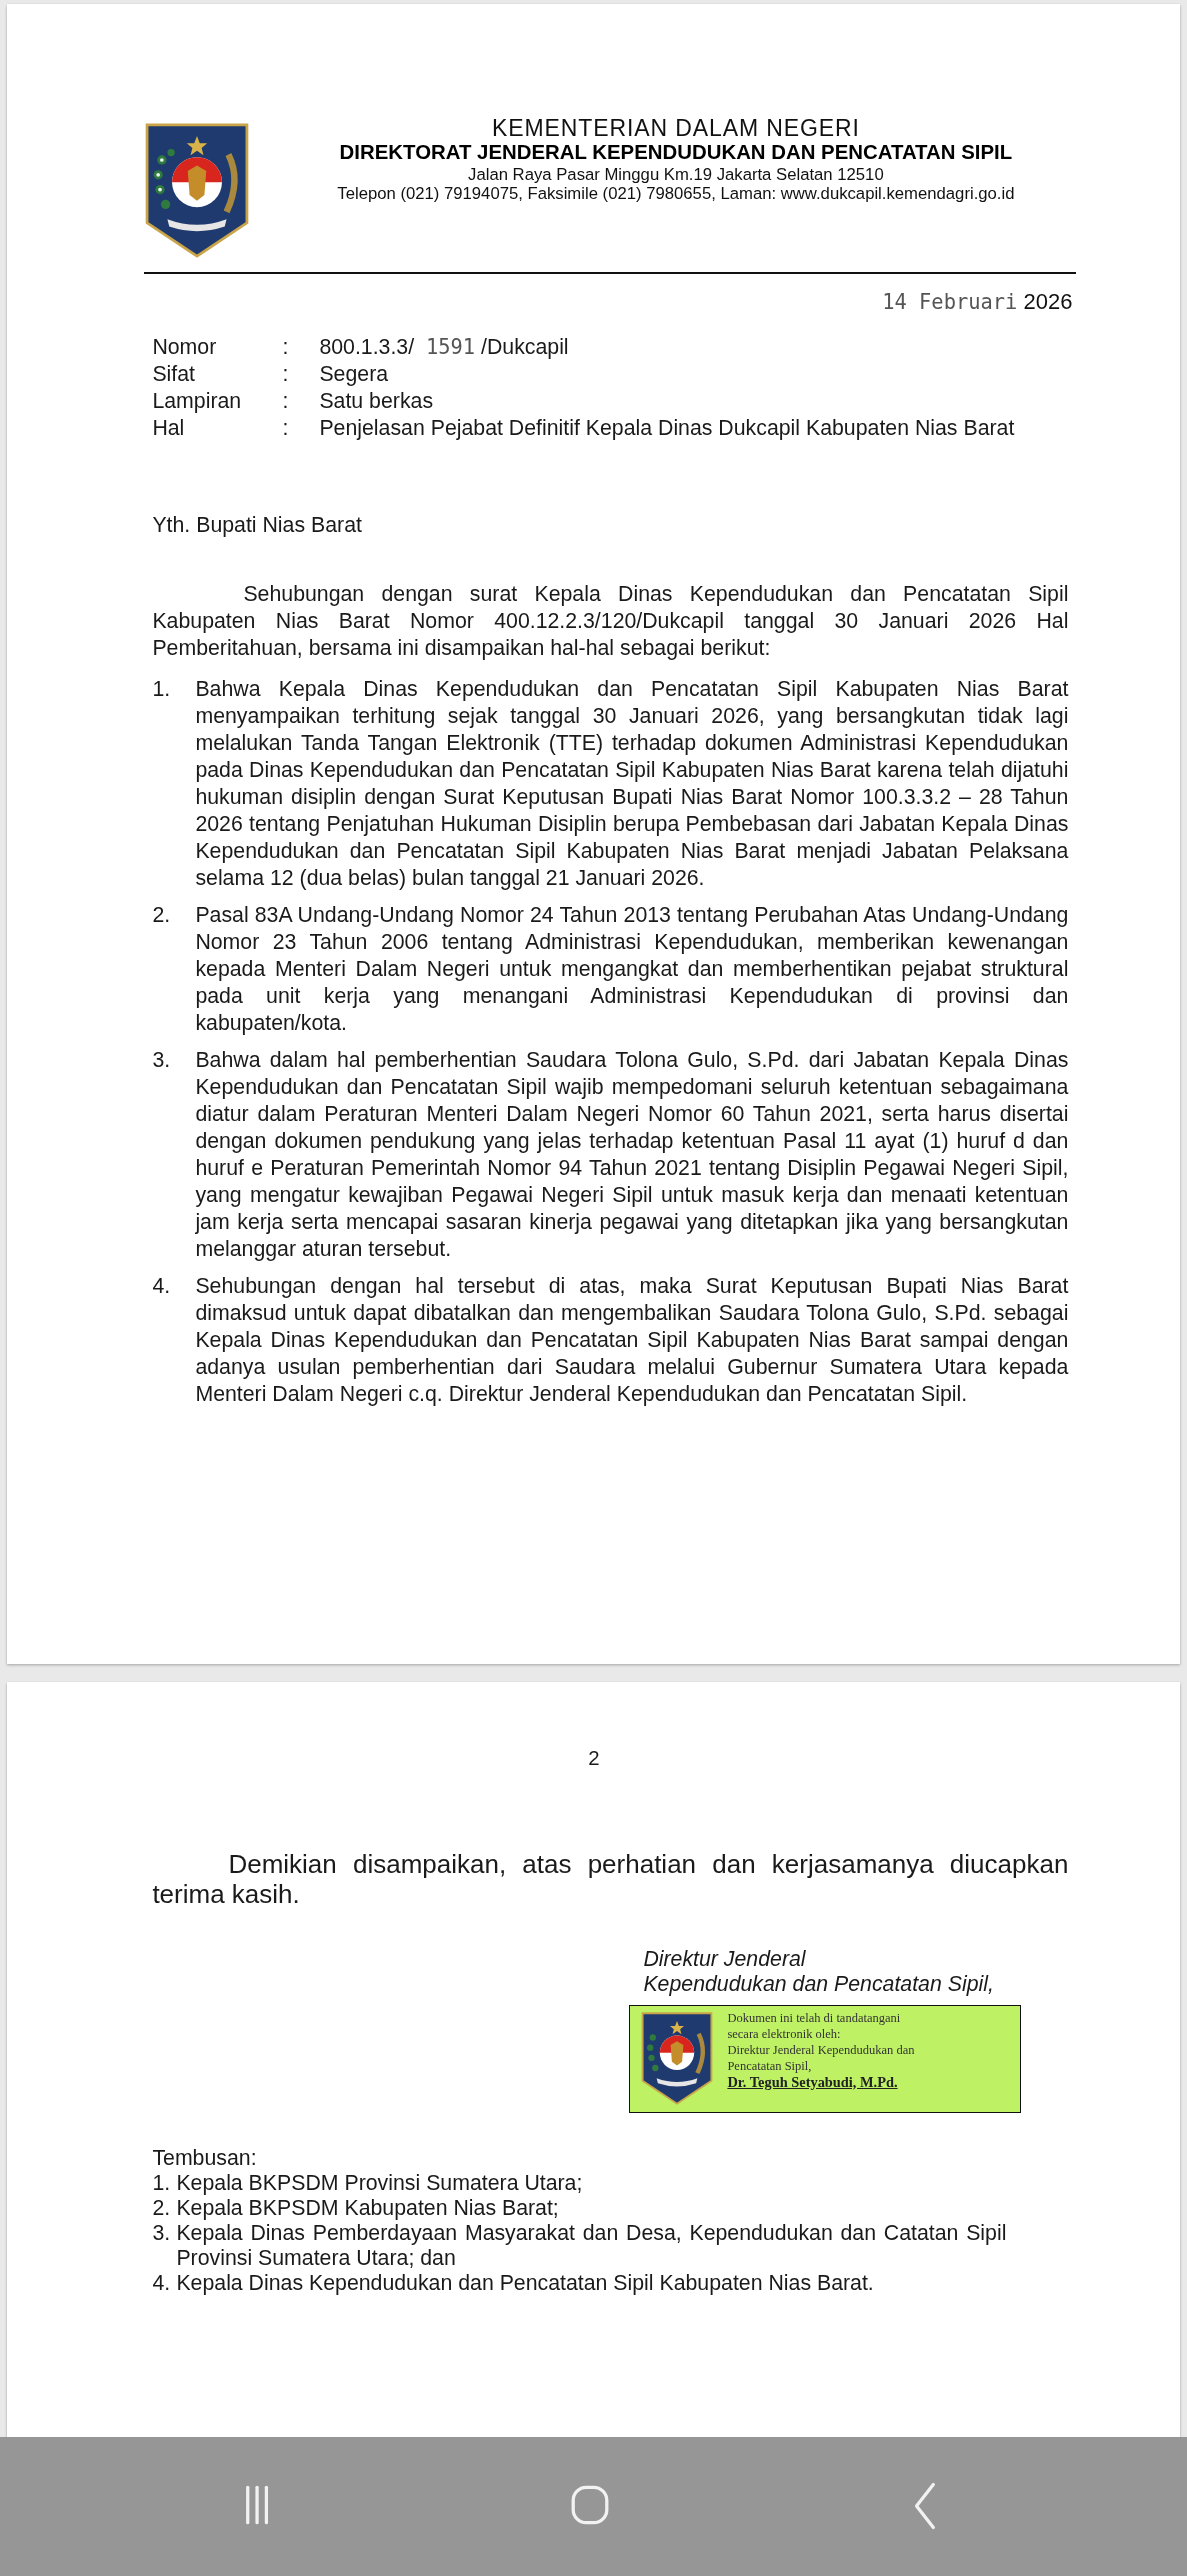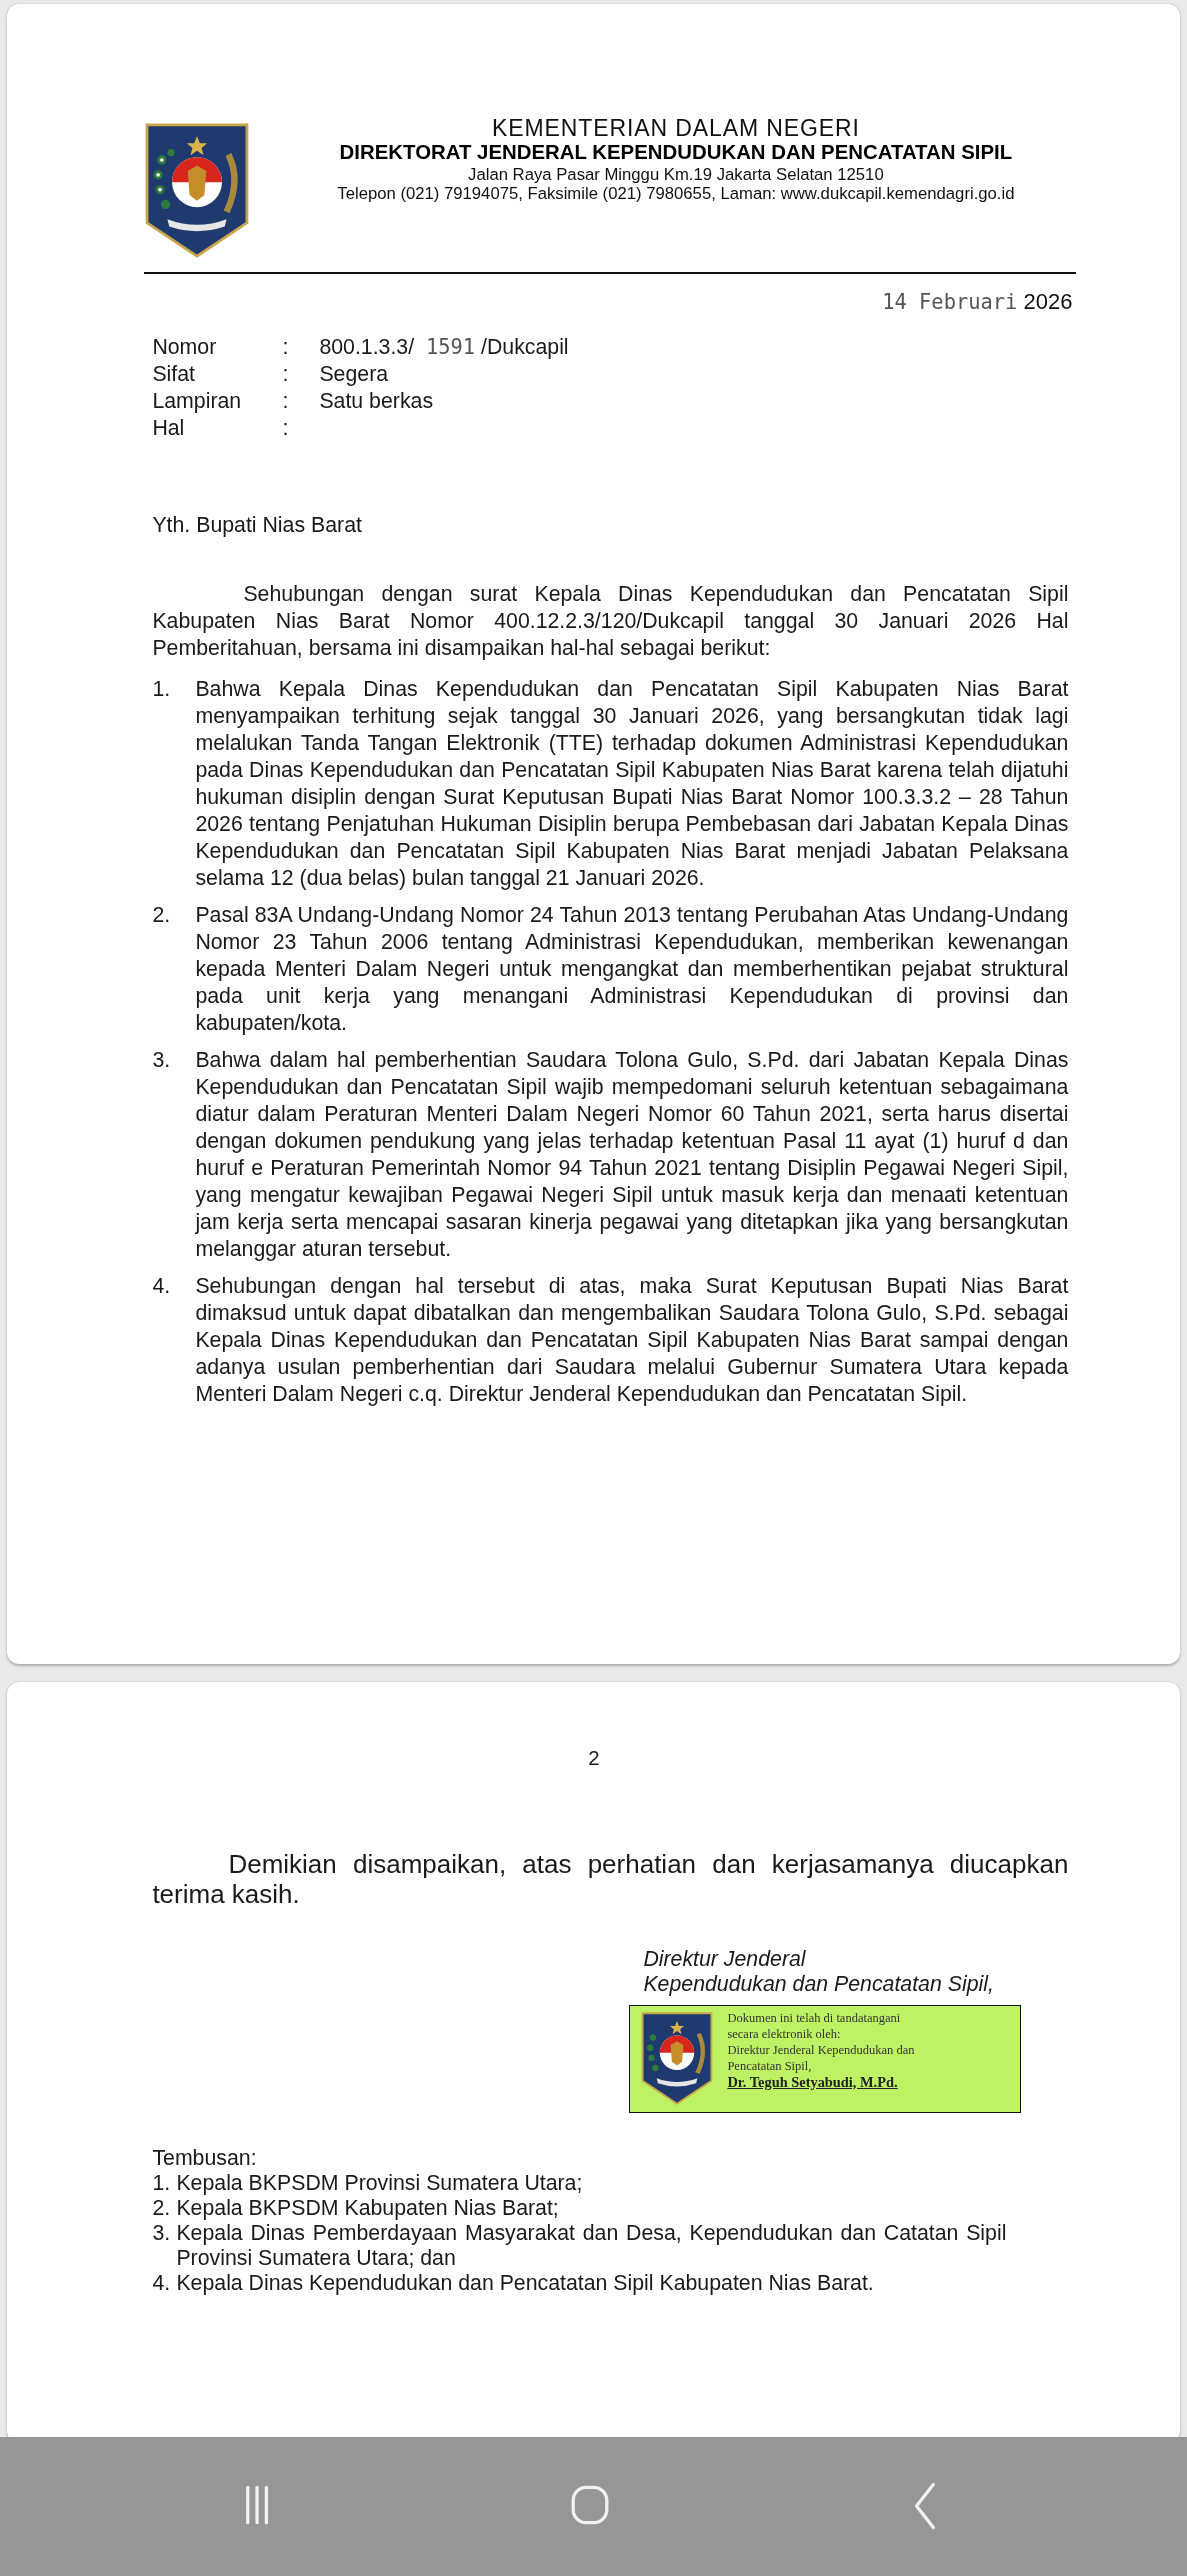--- a/index.html
+++ b/index.html
@@ -5,21 +5,20 @@
   html, body { margin:0; padding:0; }
   body {
     width:1188px; height:2576px; position:relative; overflow:hidden;
     background:#e9e9e9;
     font-family:"Liberation Sans", sans-serif;
     color:#1a1a1a;
   }
   .page {
     position:absolute; left:7.4px; width:1173px; background:#ffffff;
     box-shadow: 0 1.9px 2.8px rgba(0,0,0,0.25), 0 0 0.9px rgba(0,0,0,0.2);
-    border-radius: 12px;
   }
   #page1 { top:3.7px; height:1660px; }
   #page2 { top:1682px; height:761px; }
 
   
   .logo { position:absolute; }
   .kop { position:absolute; left:251px; width:835px; text-align:center; line-height:1.15; }
   .kop .l1, .kop .l2 { font-size:23px; letter-spacing:0.9px; color:#111; }
   .kop .l3 { font-size:20.4px; font-weight:bold; color:#000; }
   .kop .l4, .kop .l5 { font-size:16.7px; color:#111; }
@@ -122,20 +121,21 @@
       <span class="v">Segera</span>
     </div>
     <div class="meta-row">
       <span class="k">Lampiran</span>
       <span class="c">:</span>
       <span class="v">Satu berkas</span>
     </div>
     <div class="meta-row">
       <span class="k">Hal</span>
       <span class="c">:</span>
+      <span class="v">Penjelasan Pejabat Definitif Kepala Dinas Dukcapil Kabupaten Nias Barat</span>
     </div>
   </div>
 
   <div class="recipient">Yth.  Bupati Nias Barat</div>
 
   <div class="body intro">Sehubungan dengan surat Kepala Dinas Kependudukan dan Pencatatan Sipil Kabupaten Nias Barat Nomor 400.12.2.3/120/Dukcapil tanggal 30 Januari 2026 Hal Pemberitahuan, bersama ini disampaikan hal-hal sebagai berikut:</div>
 
   <div class="body points">
     <div class="point">
       <span class="num">1.</span>

